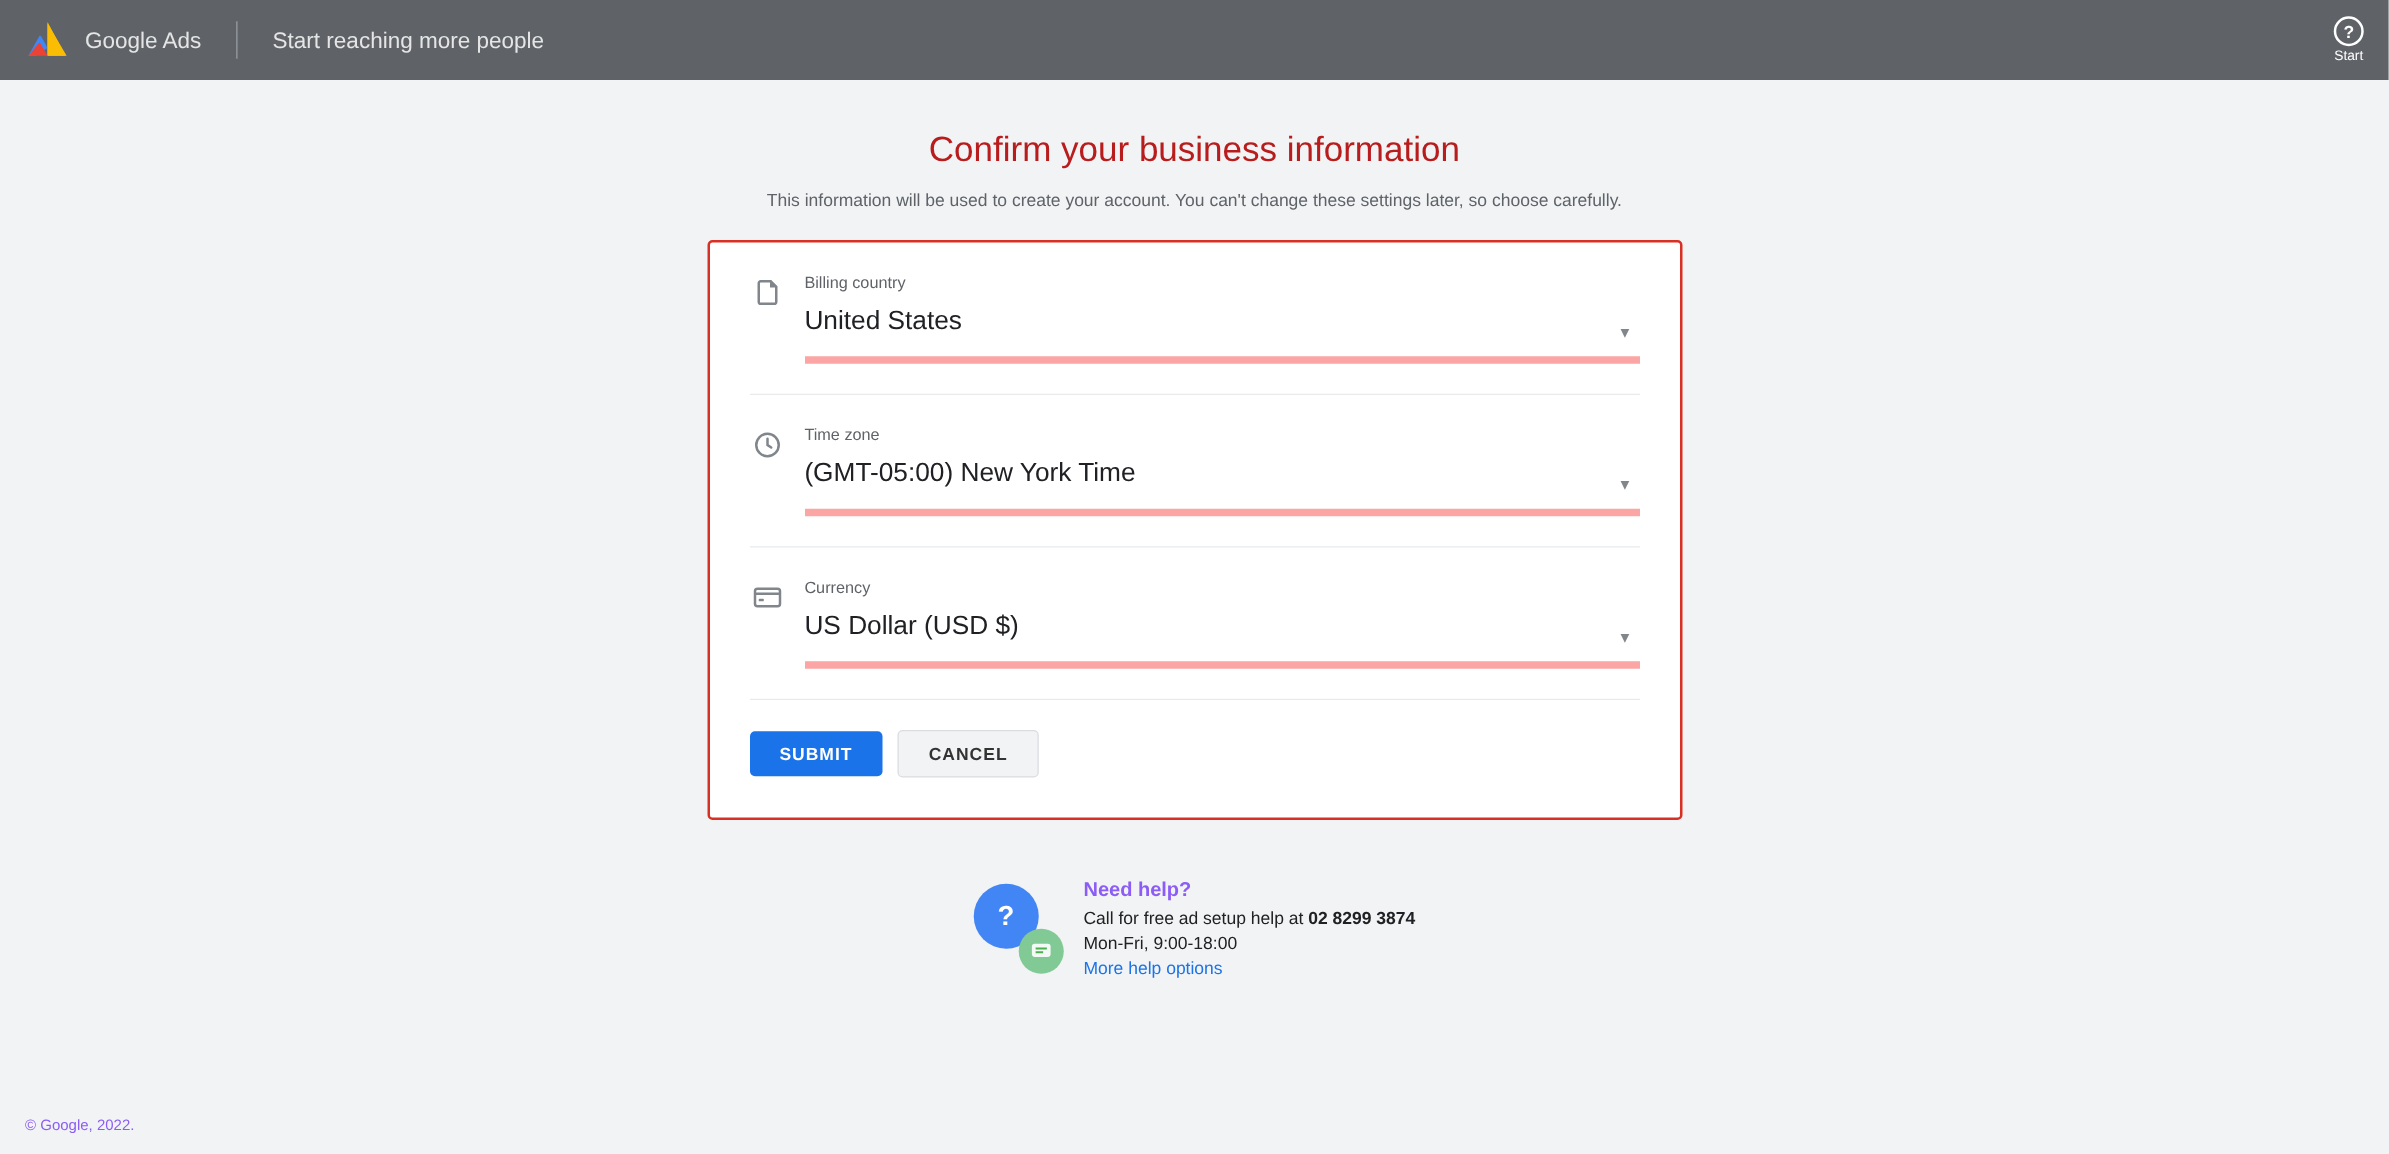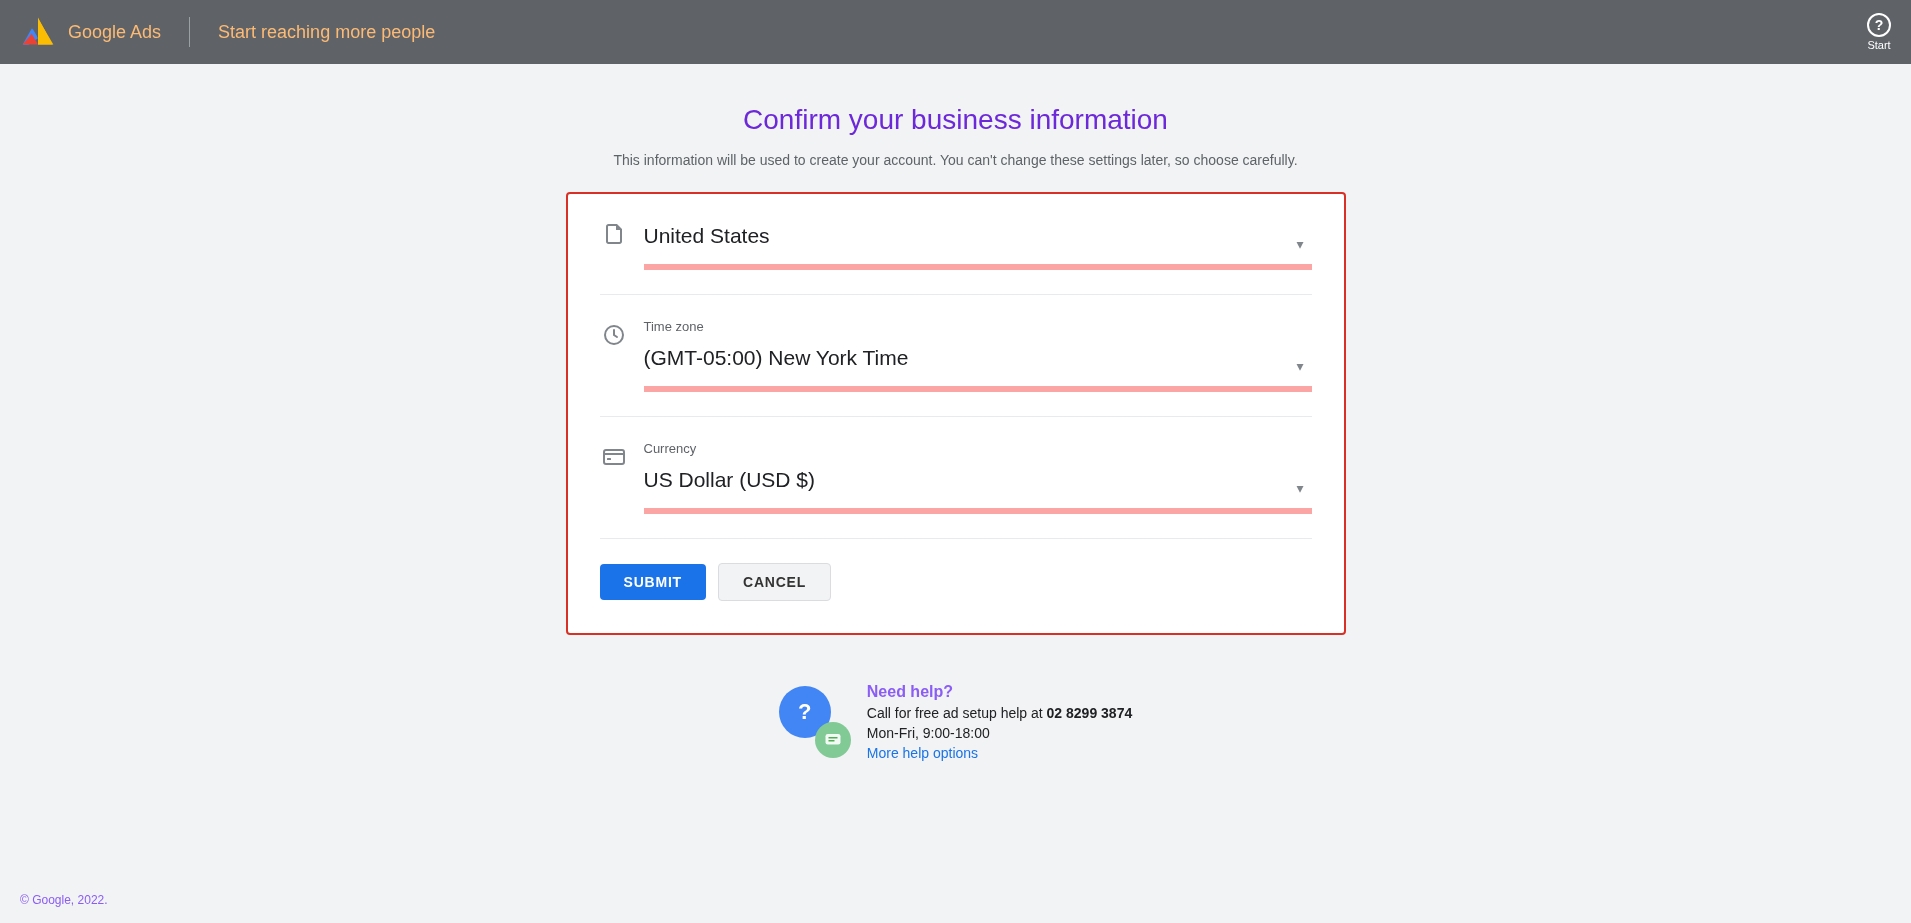--- a/index.html
+++ b/index.html
@@ -28,21 +28,21 @@
       width: 36px;
       height: 36px;
     }
     .header-divider {
       width: 1px;
       height: 30px;
       background: #9aa0a6;
       margin: 0 16px;
     }
     .header-title {
-      color: #fdba74;
+      color: #e5e5e5;
       font-size: 18px;
       font-weight: 400;
     }
     .header-help {
       position: absolute;
       right: 20px;
       top: 50%;
       transform: translateY(-50%);
       display: flex;
       flex-direction: column;
@@ -72,21 +72,21 @@
     .main-content {
       display: flex;
       flex-direction: column;
       align-items: center;
       padding: 40px 20px;
     }
 
     .page-title {
       font-size: 28px;
       font-weight: 400;
-      color: #6d28d9;
+      color: #b91c1c;
       margin-bottom: 16px;
       text-align: left;
     }
 
     .page-subtitle {
       font-size: 14px;
       color: #5f6368;
       margin-bottom: 24px;
       text-align: center;
       max-width: 700px;
@@ -340,20 +340,21 @@
 
   <div class="form-card">
 
     <div class="form-field">
       <div class="field-icon icon-billing">
         <svg viewBox="0 0 24 24" fill="none" xmlns="http://www.w3.org/2000/svg">
           <path d="M6.5 2C5.12 2 4 3.12 4 4.5V19.5C4 20.88 5.12 22 6.5 22H17.5C18.88 22 20 20.88 20 19.5V7L15 2H6.5ZM6.5 4H14V8H18V19.5C18 19.78 17.78 20 17.5 20H6.5C6.22 20 6 19.78 6 19.5V4.5C6 4.22 6.22 4 6.5 4Z" fill="#80868b"></path>
         </svg>
       </div>
       <div class="field-content">
+        <label class="field-label">Billing country</label>
         <div class="select-wrapper">
           <select class="field-select">
             <option>United States</option>
           </select>
         </div>
       </div>
     </div>
 
     <hr class="form-divider">
 

